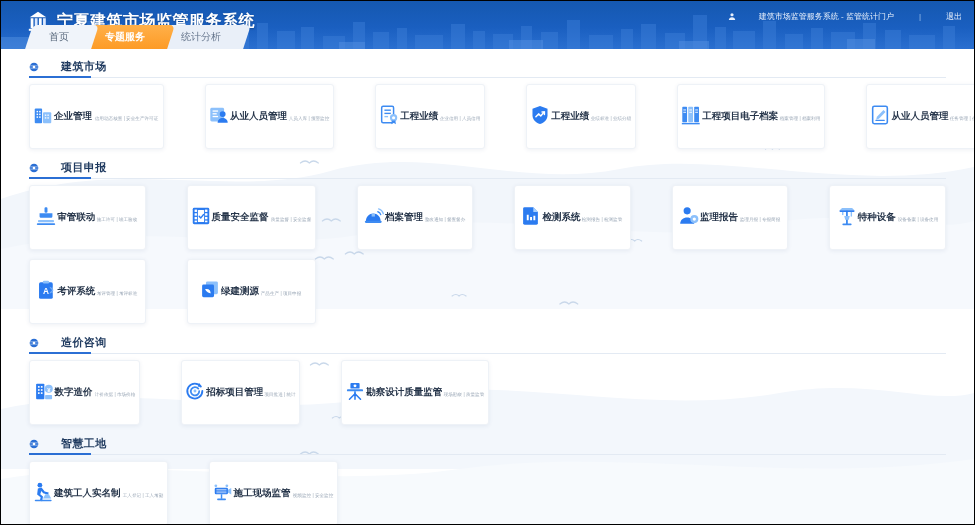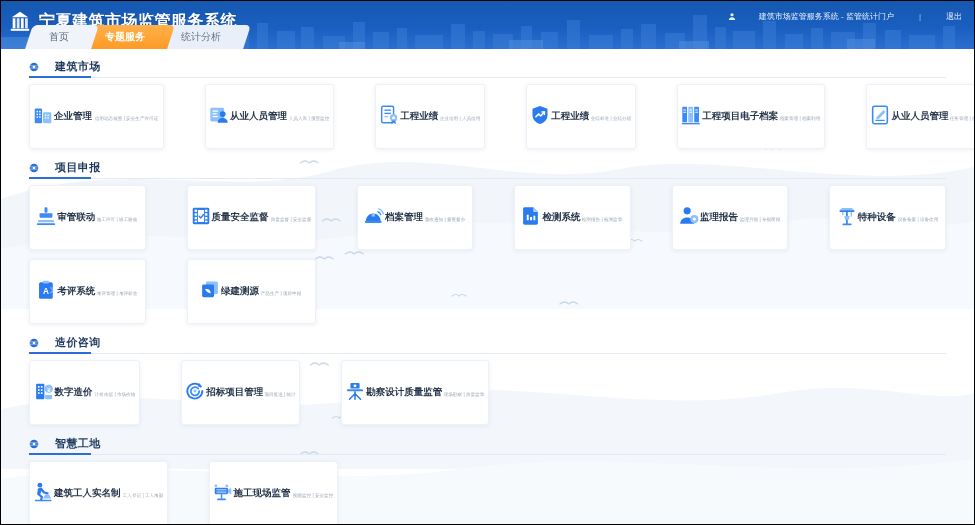--- a/index.html
+++ b/index.html
@@ -22,21 +22,21 @@
     position: relative;
     height: 48px;
     background: linear-gradient(180deg, #1558b0 0%, #1a5fc0 55%, #2a6fd0 100%);
     overflow: hidden;
   }
   .skyline {
     position: absolute; left: 0; right: 0; bottom: 0; height: 48px;
     opacity: .85;
   }
   .logo-wrap {
-    position: absolute; left: 8px; top: 9px;
+    position: absolute; left: 26px; top: 9px;
     display: flex; align-items: center; gap: 8px;
     z-index: 4;
   }
   .logo-icon { width: 22px; height: 22px; display: block; }
   .app-title {
     color: #ffffff; font-size: 16px; font-weight: bold;
     letter-spacing: .5px; white-space: nowrap;
     text-shadow: 0 1px 2px rgba(0,0,0,.25);
   }
   .user-area {
@@ -88,21 +88,21 @@
     position: relative;
     height: 477px;
     background: #ffffff;
     overflow: hidden;
   }
   .bg-art { position: absolute; inset: 0; width: 100%; height: 100%; }
   .inner { position: relative; z-index: 2; padding: 6px 28px 0 28px; }
 
   .section { margin-bottom: 2px; }
   .section-head {
-    display: flex; align-items: center; gap: 16px;
+    display: flex; align-items: center; gap: 22px;
     padding: 4px 0 3px 0;
     border-bottom: 1px solid #e3eaf3;
     position: relative;
     margin-bottom: 6px;
   }
   .section-head::after {
     content: ""; position: absolute; left: 0; bottom: -1px;
     width: 62px; height: 2px; background: #2b6fd4;
   }
   .sec-icon { width: 10px; height: 10px; display: block; flex: 0 0 auto; }

